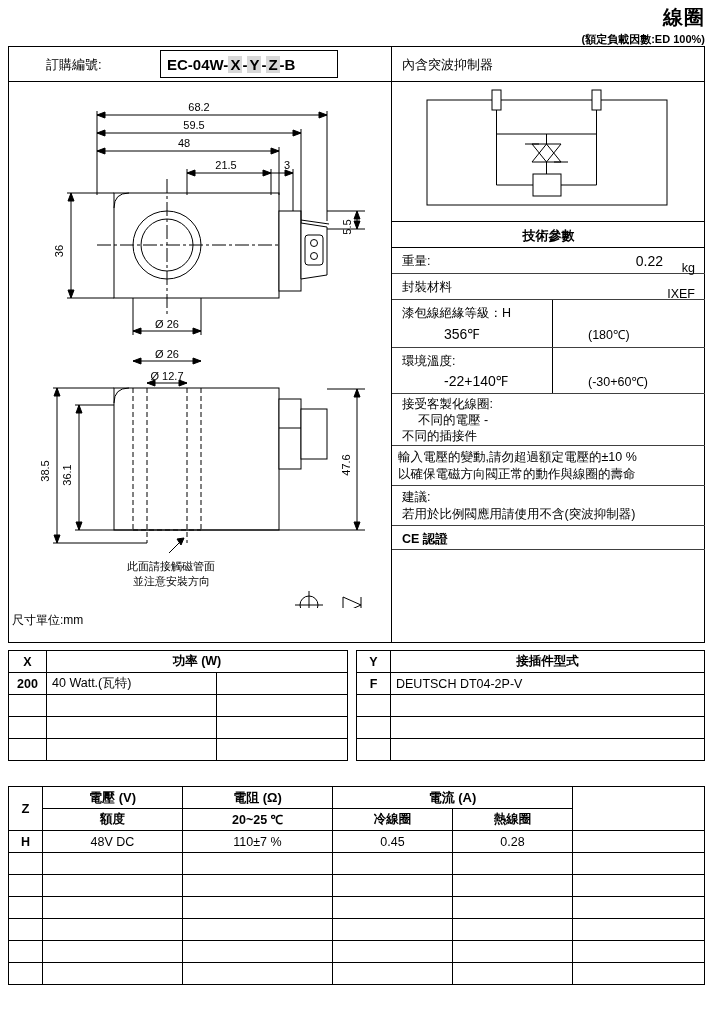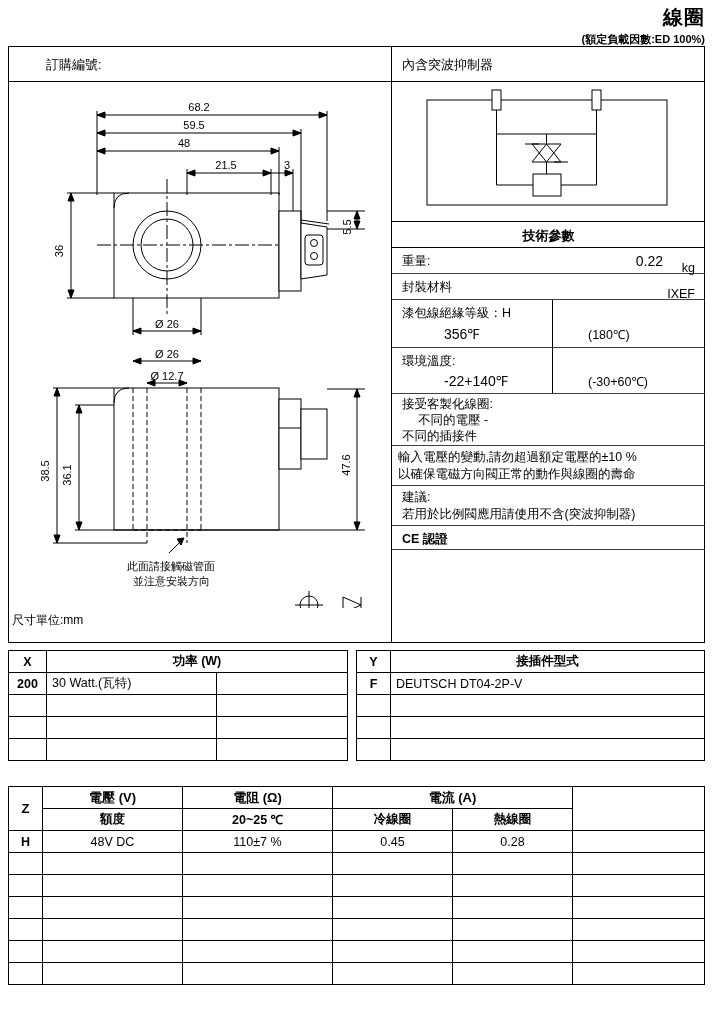--- a/index.html
+++ b/index.html
@@ -75,20 +75,25 @@
   <div class="hdr">
     <div class="hdr-title">線圈</div>
     <div class="hdr-sub">(額定負載因數:ED 100%)</div>
   </div>
 
   <div class="frame"></div>
   <div class="vdiv"></div>
 
   <div class="order-row">
     <div class="order-label">訂購編號:</div>
+    <div class="order-box">
+      <div class="order-code">
+        <span>EC-04W-</span><span class="ocell">X</span><span>-</span><span class="ocell">Y</span><span>-</span><span class="ocell">Z</span><span>-B</span>
+      </div>
+    </div>
   </div>
 
   <div class="rt-head">
     <span>內含突波抑制器</span>
   </div>
 
   <div class="circuit">
     <svg width="313" height="139" viewBox="0 0 313 139">
       <g stroke="#000" fill="none" stroke-width="1">
         <rect x="35" y="18" width="240" height="105"></rect>
@@ -300,21 +305,21 @@
   <div class="unit">尺寸單位:mm</div>
 
   <table class="xtab">
     <tbody>
         <tr>
       <td class="th" style="width:38px;">X</td>
       <td class="th" colspan="2">功率 (W)</td>
     </tr>
     <tr>
       <td class="th">200</td>
-      <td style="width:170px;">30 Watt.(瓦特)</td>
+      <td style="width:170px;">40 Watt.(瓦特)</td>
       <td></td>
     </tr>
     <tr>
       <td></td>
       <td></td>
       <td></td>
     </tr>
     <tr>
       <td></td>
       <td></td>

